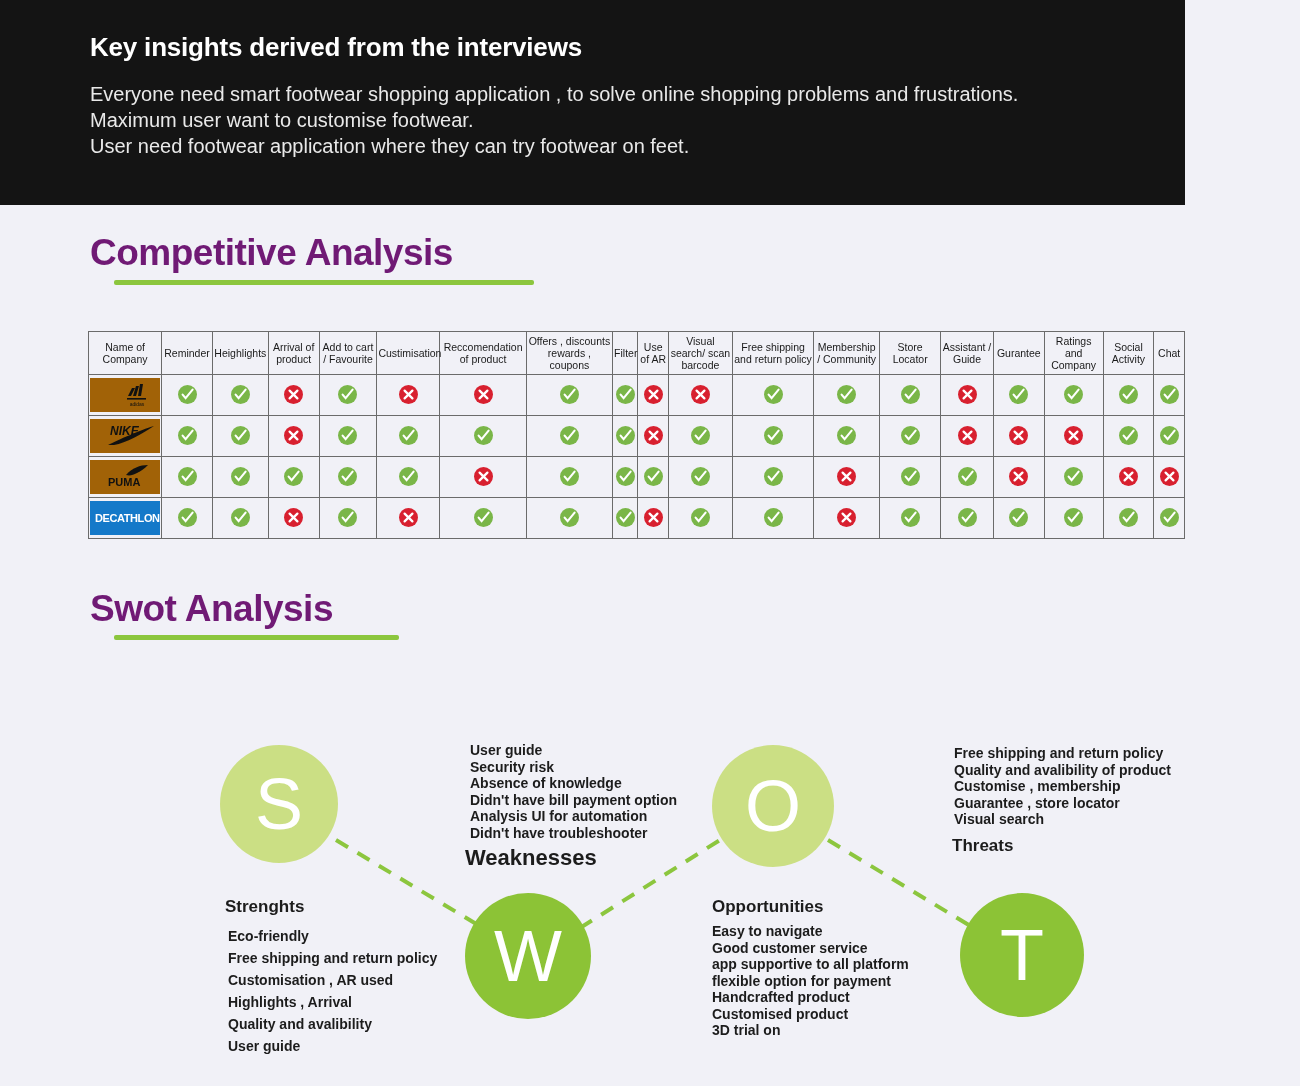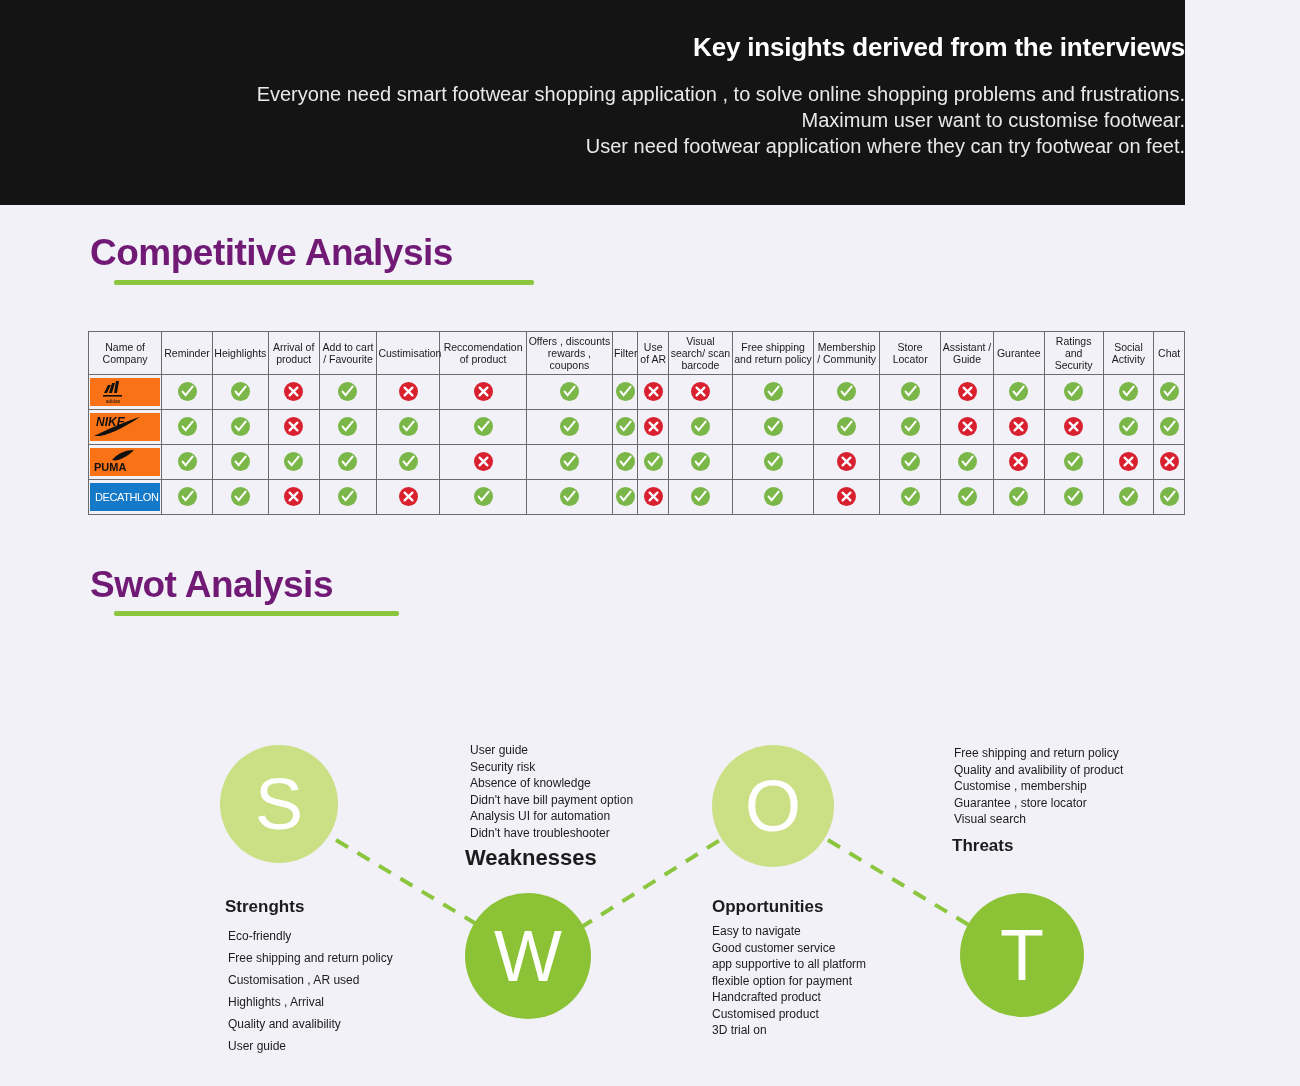--- a/index.html
+++ b/index.html
@@ -12,21 +12,20 @@
     overflow: hidden;
     position: relative;
   }
 
   
   .insights-banner {
     background: #141414;
     width: 1185px;
     height: 205px;
     padding: 32px 0 0 90px;
-    text-align: right;
   }
   .insights-title {
     color: #ffffff;
     font-size: 26px;
     font-weight: bold;
     margin: 0 0 18px 0;
     letter-spacing: -0.2px;
   }
   .insights-line {
     color: #e9e9e9;
@@ -77,31 +76,31 @@
     color: #1a1a1a;
     font-weight: 400;
     line-height: 12px;
     padding: 3px 1px;
   }
   table.comp thead th { height: 33px; }
   table.comp tbody tr { height: 35px; }
   td.logo-cell { padding: 2px 3px; }
 
   .logo-box {
-    background: #f97316;
-    height: 28px;
+    background: #a16207;
+    height: 34px;
     display: flex;
     align-items: center;
-    justify-content: flex-start;
+    justify-content: flex-end;
     overflow: hidden;
   }
   .logo-decathlon {
     background: #1479c9;
     color: #ffffff;
-    font-weight: normal;
+    font-weight: bold;
     font-size: 11px;
     font-style: normal;
     letter-spacing: -0.4px;
     padding: 12px 5px;
     width: 100%;
     text-align: center;
   }
 
   .mark {
     display: inline-block;
@@ -131,24 +130,24 @@
   .c-t { left: 960px; top: 893px; width: 124px; height: 124px; background: #8cc336; }
 
   .quad-title {
     position: absolute;
     font-size: 17px;
     font-weight: bold;
     color: #1c1c1c;
   }
   .quad-list {
     position: absolute;
-    font-size: 12px;
+    font-size: 14px;
     color: #1c1c1c;
     line-height: 22px;
-    font-weight: 400;
+    font-weight: 700;
   }
   .quad-list.tight { line-height: 16.5px; }
   .quad-list div { white-space: nowrap; }
 
   .t-strengths     { left: 225px; top: 897px; }
   .l-strengths     { left: 228px; top: 925px; }
   .t-weaknesses    { left: 465px; top: 845px; font-size: 22px; }
   .l-weaknesses    { left: 470px; top: 742px; }
   .t-opportunities { left: 712px; top: 897px; }
   .l-opportunities { left: 712px; top: 923px; }
@@ -206,21 +205,21 @@
           <th>Reccomendation of product</th>
           <th>Offers , discounts rewards , coupons</th>
           <th>Filter</th>
           <th>Use of AR</th>
           <th>Visual search/ scan barcode</th>
           <th>Free shipping and return policy</th>
           <th>Membership / Community</th>
           <th>Store Locator</th>
           <th>Assistant / Guide</th>
           <th>Gurantee</th>
-          <th>Ratings and Security</th>
+          <th>Ratings and Company</th>
           <th>Social Activity</th>
           <th>Chat</th>
         </tr>
     </thead>
     <tbody id="comp-body">
         <tr>
           <td class="logo-cell">
             <div class="logo-box">
               <svg width="46" height="26" viewBox="0 0 46 26">
                 <g fill="#111">

